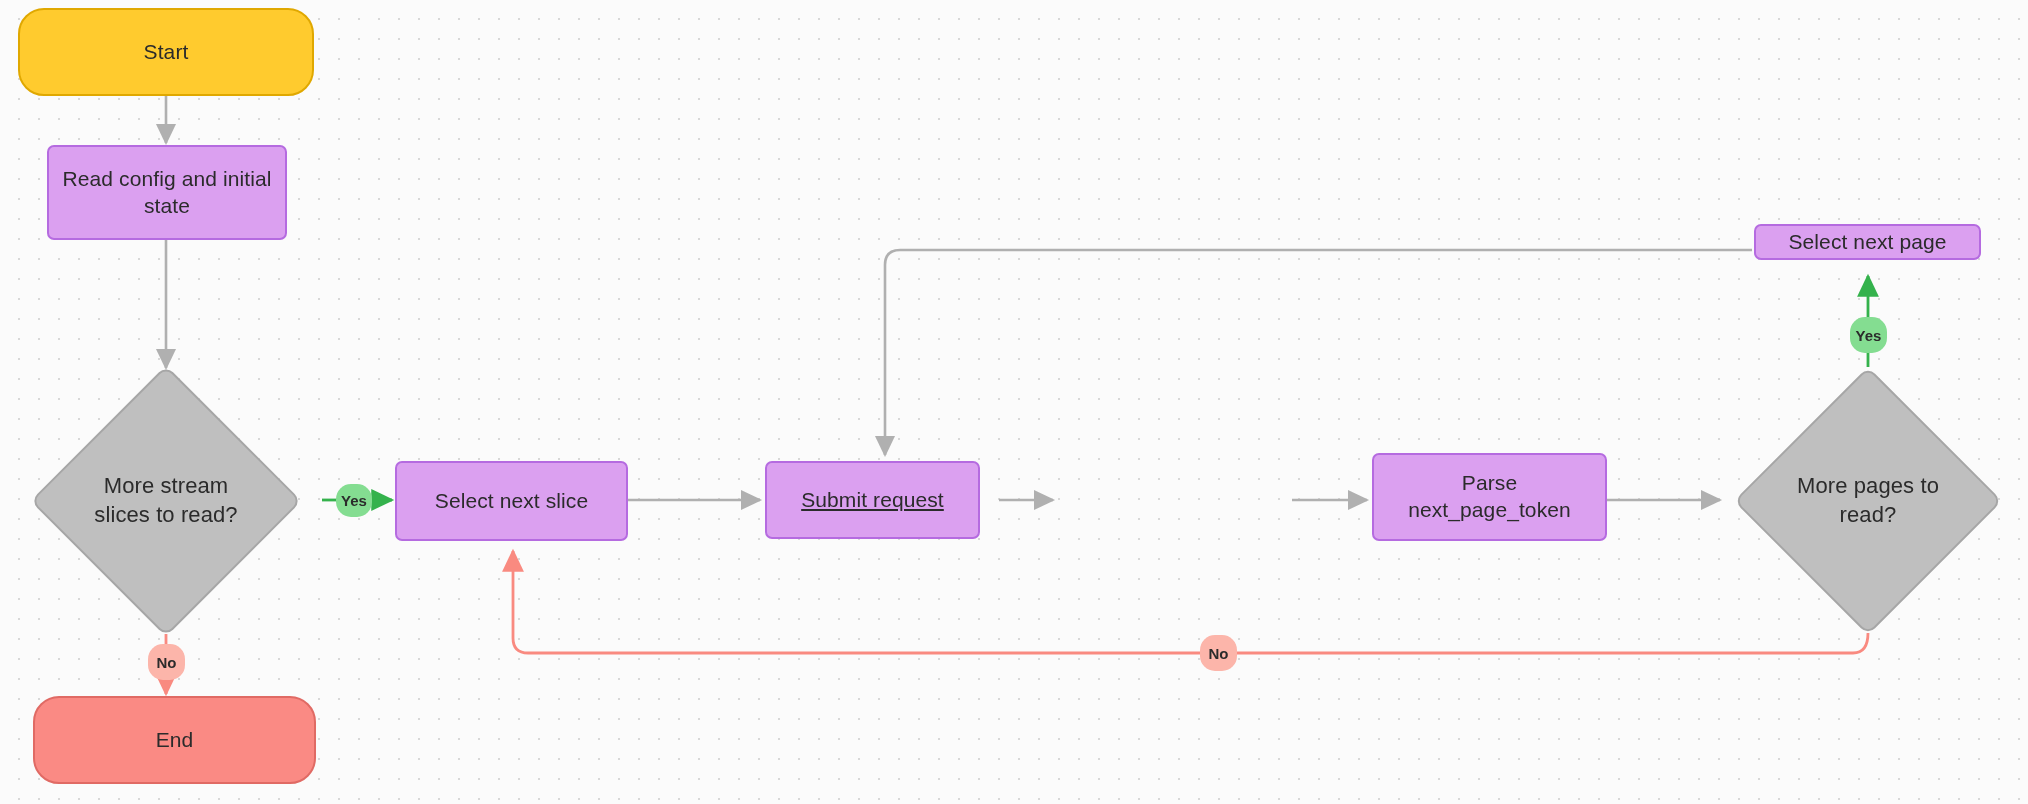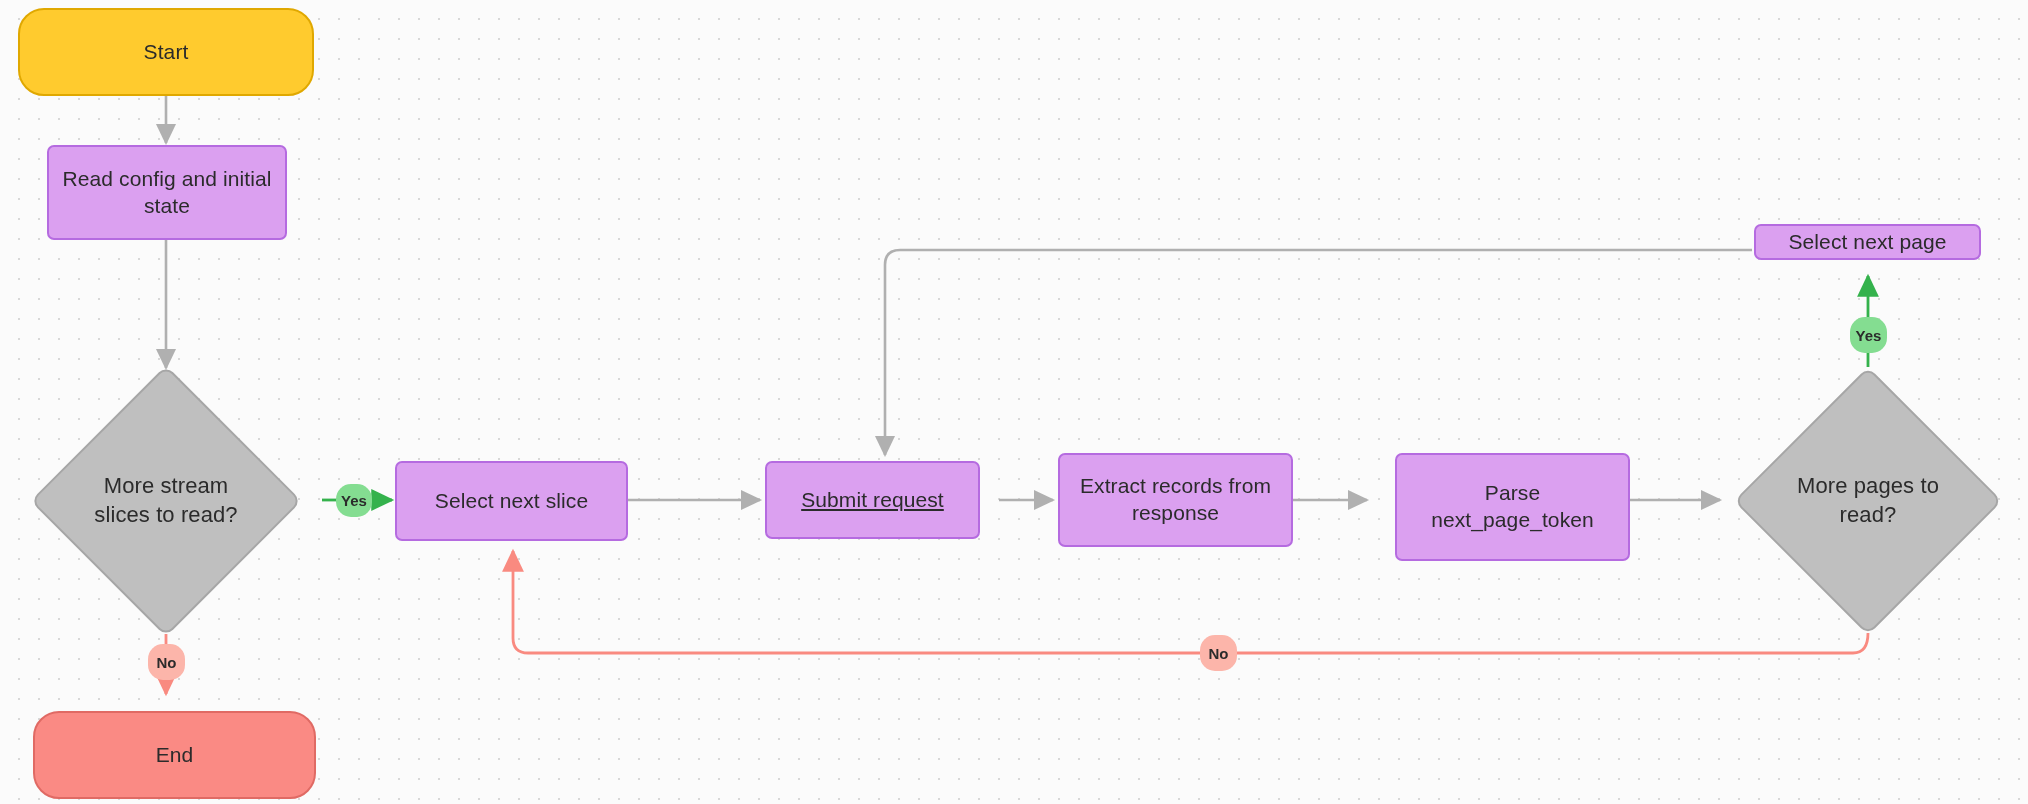--- a/index.html
+++ b/index.html
@@ -42,21 +42,20 @@
     border-radius: 26px;
     border: 2px solid;
   }
   .node-start {
     background: #ffcb2e;
     border-color: #e0a800;
   }
   .node-end {
     background: #fa8a84;
     border-color: #e06a64;
-    margin-top: 15px;
   }
   .node-process {
     background: #dba0f0;
     border: 2px solid #b56be0;
     border-radius: 7px;
     padding: 6px 12px;
   }
   .node-decision {
     background: transparent;
     border: none;
@@ -167,25 +166,22 @@
   </div>
 
   <div class="node node-process" style="left:395px; top:461px; width:233px; height:80px;">
     <span>Select next slice</span>
   </div>
 
   <div class="node node-process" style="left:765px; top:461px; width:215px; height:78px;text-decoration:underline;">
     <span>Submit request</span>
   </div>
 
-  <div class="node node-process" style="left:1058px; top:453px; width:235px; height:94px;">
-    <span>Extract records from response</span>
-  </div>
-
-  <div class="node node-process" style="left:1372px; top:453px; width:235px; height:108px;margin-left:23px;">
+
+  <div class="node node-process" style="left:1372px; top:453px; width:235px; height:88px;">
     <span>Parse next_page_token</span>
   </div>
 
   <div class="node node-decision" style="left:1722px; top:368px; width:292px; height:266px;">
     <span class="diamond-shape" style="width:186px; height:186px;"></span>
     <span class="diamond-label">More pages to
 read?</span>
   </div>
 
   <div class="node node-process" style="left:1754px; top:224px; width:227px; height:36px;">

